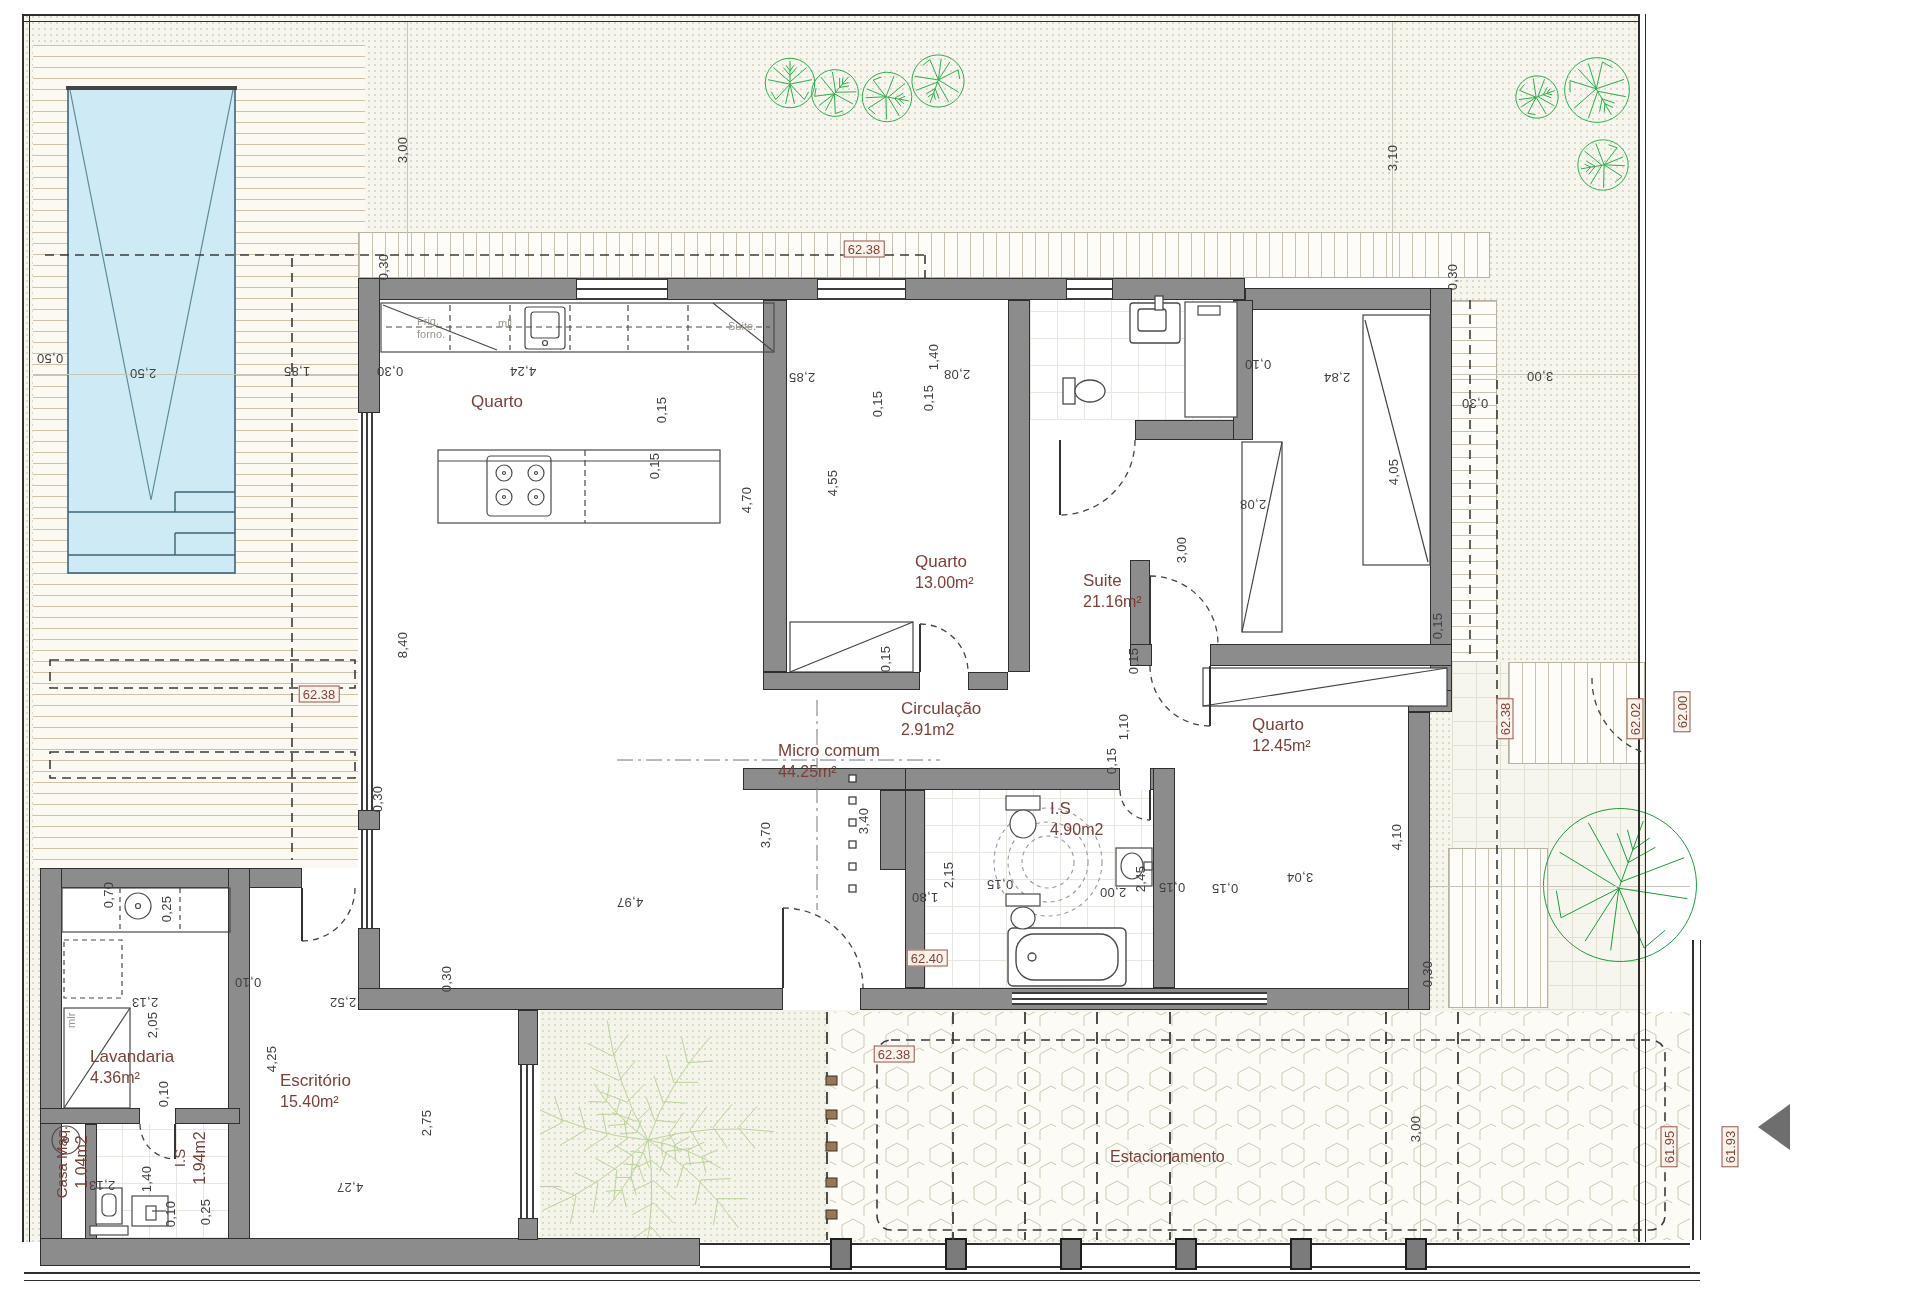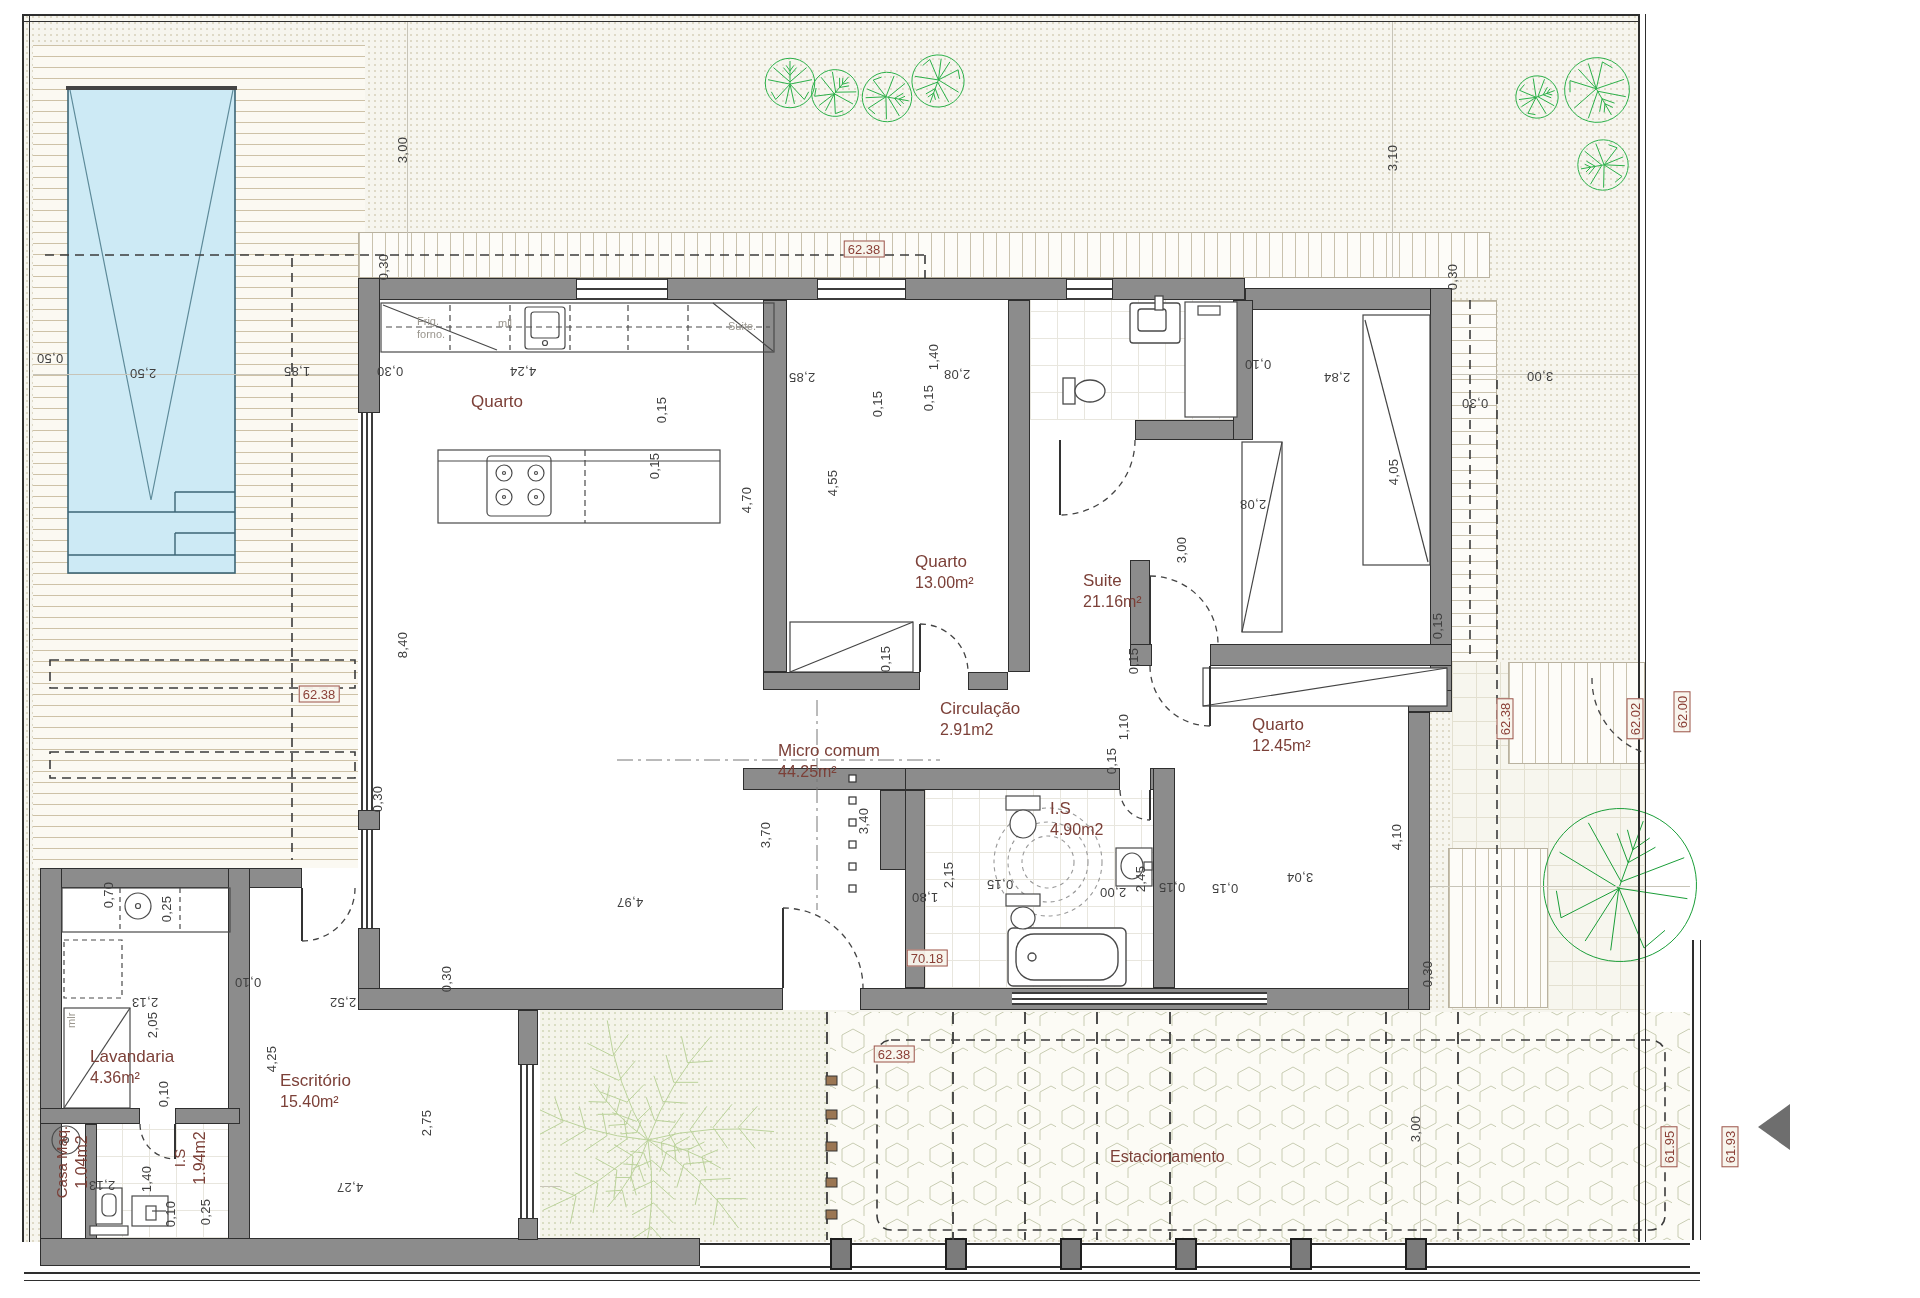--- a/index.html
+++ b/index.html
@@ -358,21 +358,21 @@
     <div>Quarto</div>
   </div>
   <div class="room" style="left:915px;top:551px;">
     <div>Quarto</div>
     <div class="area">13.00m²</div>
   </div>
   <div class="room" style="left:1083px;top:570px;">
     <div>Suite</div>
     <div class="area">21.16m²</div>
   </div>
-  <div class="room" style="left:940px;top:698px;">
+  <div class="room" style="left:901px;top:698px;">
     <div>Circulação</div>
     <div class="area">2.91m2</div>
   </div>
   <div class="room" style="left:1252px;top:714px;">
     <div>Quarto</div>
     <div class="area">12.45m²</div>
   </div>
   <div class="room" style="left:778px;top:740px;">
     <div>Micro comum</div>
     <div class="area">44.25m²</div>
@@ -467,20 +467,20 @@
     <span class="dim" style="left: 205px; top: 1212px; transform: translate(-50%, -50%) rotate(-90deg);">0,25</span>
     <span class="dim" style="left: 350px; top: 1187px; transform: translate(-50%, -50%) rotate(180deg);">4,27</span>
     <span class="dim" style="left: 426px; top: 1123px; transform: translate(-50%, -50%) rotate(-90deg);">2,75</span>
     <span class="dim" style="left: 446px; top: 979px; transform: translate(-50%, -50%) rotate(-90deg);">0,30</span>
     <span class="dim" style="left: 630px; top: 902px; transform: translate(-50%, -50%) rotate(180deg);">4,97</span>
     <span class="dim" style="left: 377px; top: 799px; transform: translate(-50%, -50%) rotate(-90deg);">0,30</span>
     <span class="dim" style="left: 1415px; top: 1129px; transform: translate(-50%, -50%) rotate(-90deg);">3,00</span>
     <span class="dim" style="left: 1427px; top: 974px; transform: translate(-50%, -50%) rotate(-90deg);">0,30</span>
     <span class="marker" style="left: 864px; top: 249px; transform: translate(-50%, -50%) rotate(0deg);">62.38</span>
     <span class="marker" style="left: 319px; top: 694px; transform: translate(-50%, -50%) rotate(0deg);">62.38</span>
-    <span class="marker" style="left: 927px; top: 958px; transform: translate(-50%, -50%) rotate(0deg);">70.18</span>
+    <span class="marker" style="left: 927px; top: 958px; transform: translate(-50%, -50%) rotate(0deg);">62.40</span>
     <span class="marker" style="left: 894px; top: 1054px; transform: translate(-50%, -50%) rotate(0deg);">62.38</span>
     <span class="marker" style="left: 1505px; top: 719px; transform: translate(-50%, -50%) rotate(-90deg);">62.38</span>
     <span class="marker" style="left: 1635px; top: 719px; transform: translate(-50%, -50%) rotate(-90deg);">62.02</span>
     <span class="marker" style="left: 1682px; top: 712px; transform: translate(-50%, -50%) rotate(-90deg);">62.00</span>
     <span class="marker" style="left: 1669px; top: 1147px; transform: translate(-50%, -50%) rotate(-90deg);">61.95</span>
     <span class="marker" style="left: 1730px; top: 1147px; transform: translate(-50%, -50%) rotate(-90deg);">61.93</span>
   </div>
 
 </body></html>

